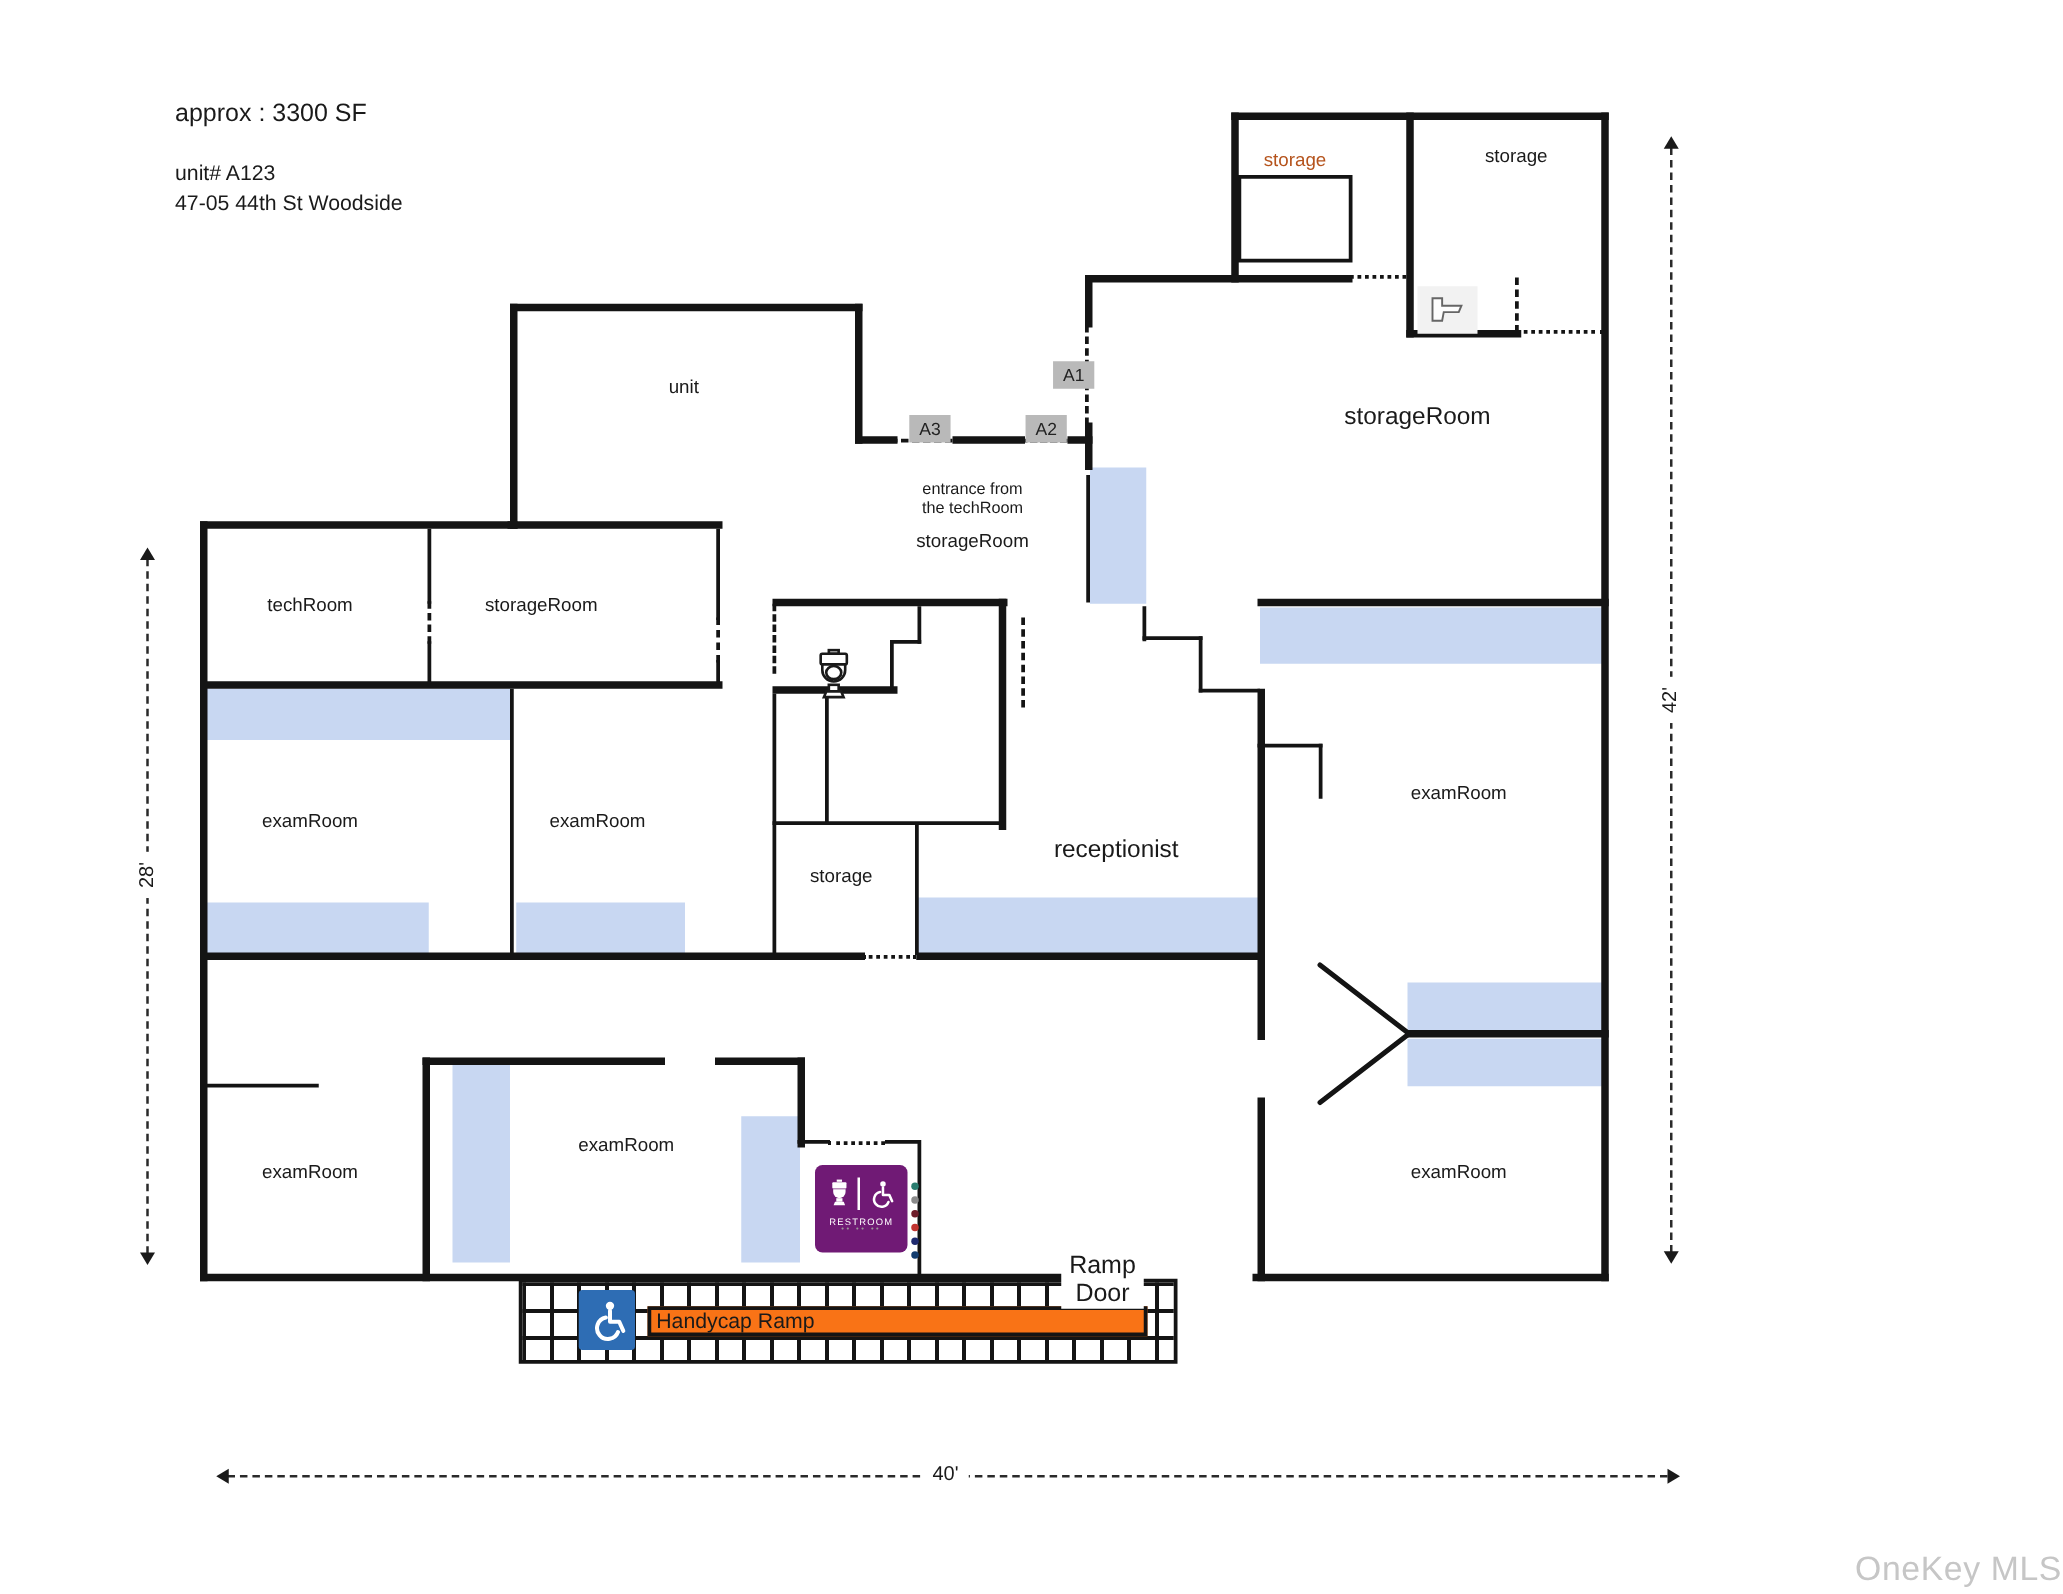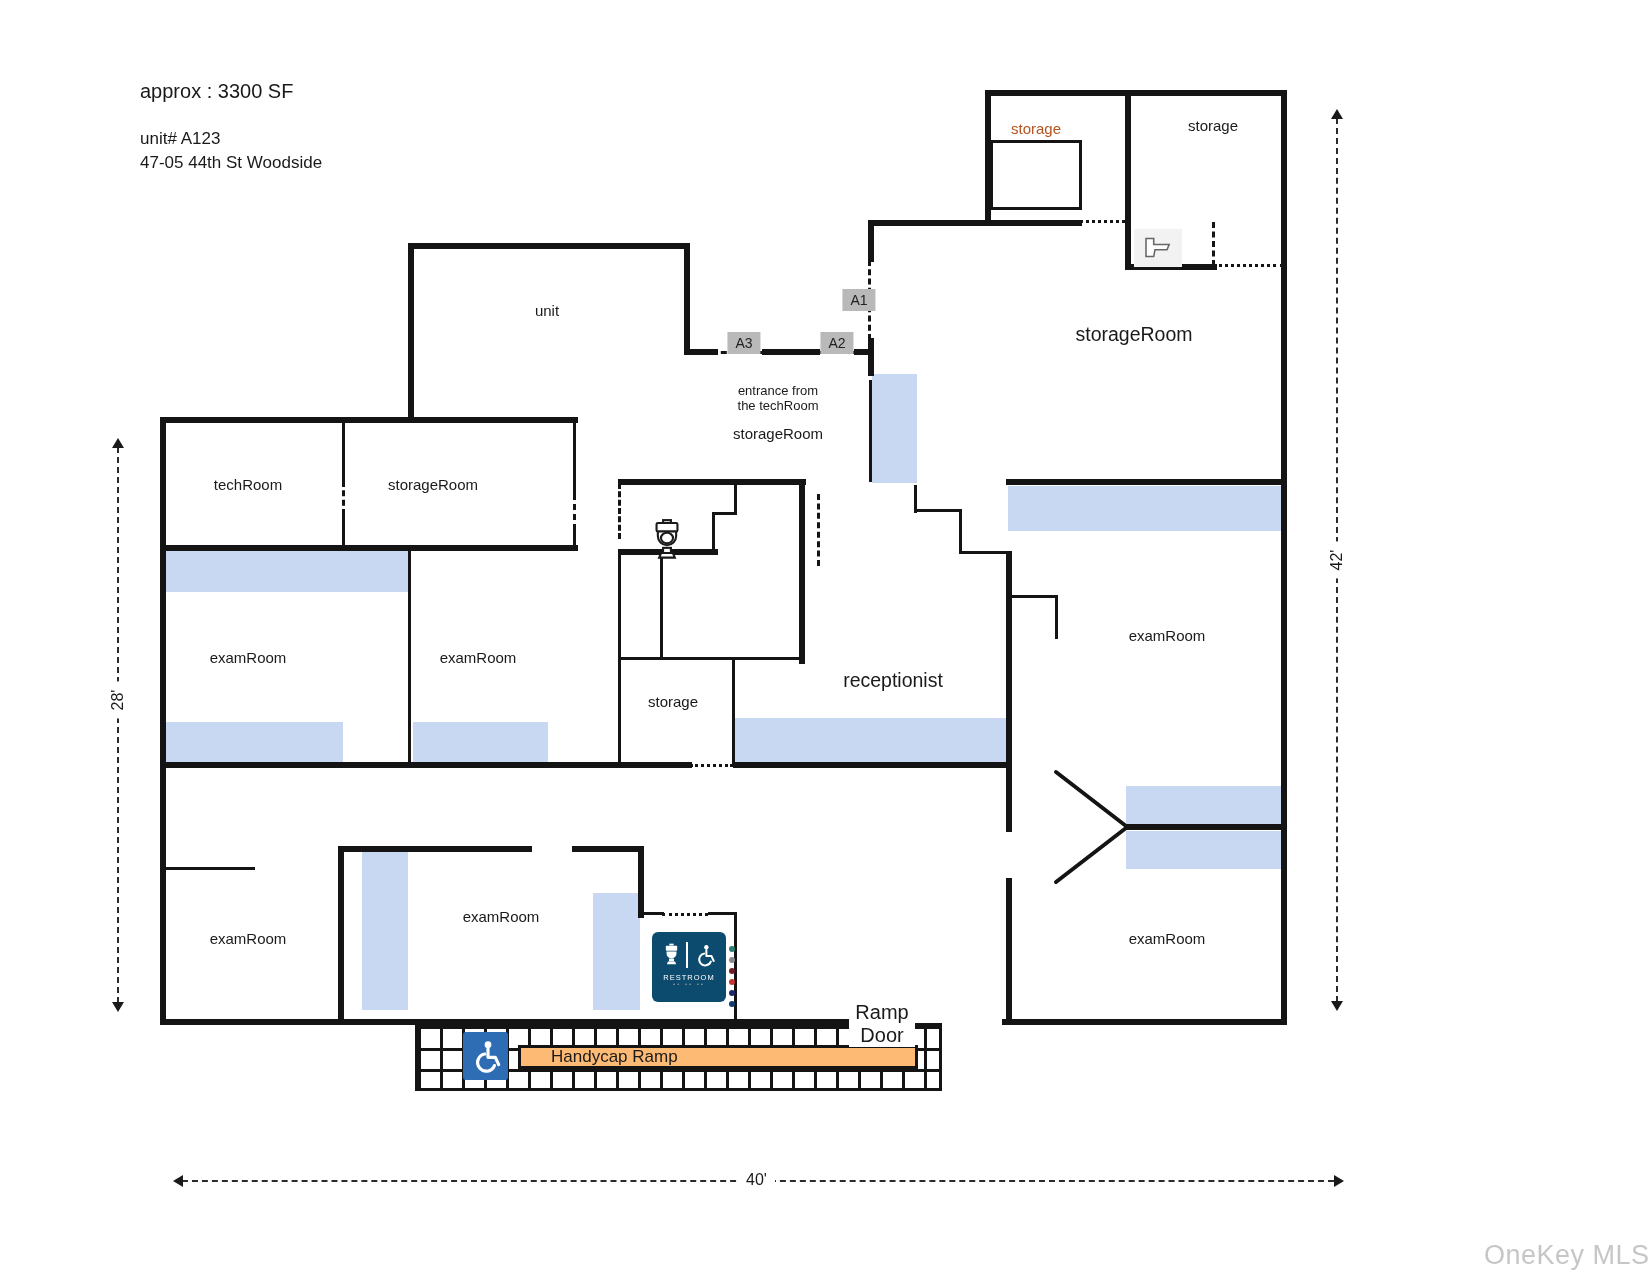--- a/index.html
+++ b/index.html
@@ -24,26 +24,26 @@
   .arr{position:absolute;width:0;height:0;z-index:4;}
   .arr.up{border-left:6px solid transparent;border-right:6px solid transparent;border-bottom:10px solid #1a1a1a;}
   .arr.down{border-left:6px solid transparent;border-right:6px solid transparent;border-top:10px solid #1a1a1a;}
   .arr.left{border-top:6px solid transparent;border-bottom:6px solid transparent;border-right:10px solid #1a1a1a;}
   .arr.right{border-top:6px solid transparent;border-bottom:6px solid transparent;border-left:10px solid #1a1a1a;}
   .closet{position:absolute;border:3px solid #141414;background:#fff;z-index:2;}
   #ramp-grid{position:absolute;left:415px;top:1023px;width:527px;height:68px;z-index:2;
     border:3px solid #141414;box-sizing:border-box;
     background-image:repeating-linear-gradient(90deg,#141414 0 3px,transparent 3px 22px),
                      repeating-linear-gradient(180deg,#141414 0 3px,transparent 3px 21.6px);}
-  #ramp-strip{position:absolute;left:518px;top:1045px;width:400px;height:24px;background:#fdba74;
+  #ramp-strip{position:absolute;left:518px;top:1045px;width:400px;height:24px;background:#f97316;
     border:3px solid #141414;box-sizing:border-box;z-index:3;font-size:17px;line-height:18px;
-    padding-left:30px;}
+    padding-left:4px;}
   #hc-sign{position:absolute;left:463px;top:1032px;width:45px;height:48px;background:#2e6db4;
     border-radius:3px;z-index:4;display:flex;align-items:center;justify-content:center;}
-  #plaque{position:absolute;left:652px;top:932px;width:74px;height:70px;background:#0c4a6e;
+  #plaque{position:absolute;left:652px;top:932px;width:74px;height:70px;background:#701a75;
     border-radius:6px;z-index:6;text-align:center;}
   #plaque .icons{display:flex;align-items:center;justify-content:center;gap:6px;margin-top:9px;height:28px;}
   #plaque .divider{width:2px;height:26px;background:#fff;}
   #plaque .rlabel{color:#fff;font-size:7.5px;letter-spacing:1px;margin-top:4px;}
   #plaque .braille{color:#9a9a9a;font-size:6px;letter-spacing:2px;line-height:5px;}
   .dotcol{position:absolute;left:729px;top:946px;z-index:6;}
   .dotcol span{display:block;width:6px;height:6px;border-radius:50%;margin-bottom:5px;}
   #watermark{position:absolute;left:1484px;top:1240px;font-size:27px;color:#c6c6c6;z-index:5;letter-spacing:0.5px;}
   #header{position:absolute;left:140px;top:80px;z-index:5;}
   #header .h1{font-size:20px;margin-bottom:24px;}

